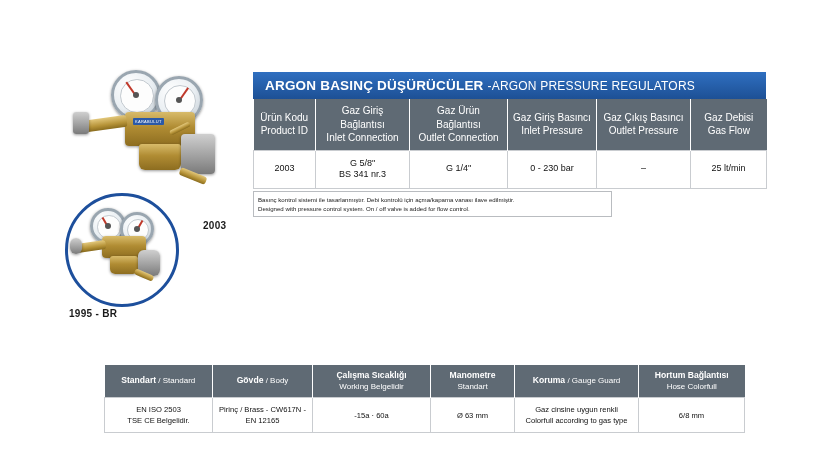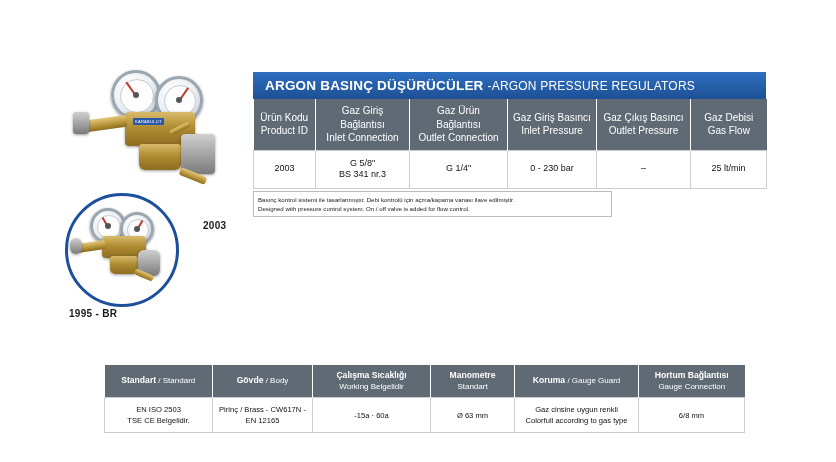--- a/index.html
+++ b/index.html
@@ -357,21 +357,21 @@
         </th>
         <th>
           <div>Manometre</div>
           <div class="light">Standart</div>
         </th>
         <th>
           <span>Koruma</span><span class="light"> / </span><span class="light">Gauge Guard</span>
         </th>
         <th>
           <div>Hortum Bağlantısı</div>
-          <div class="light">Gauge Connection</div>
+          <div class="light">Hose Colorfull</div>
         </th>
       </tr>
     </thead>
     <tbody>
       <tr>
         <td>
           <div>EN ISO 2503</div>
           <div>TSE CE Belgelidir.</div>
         </td>
         <td>

